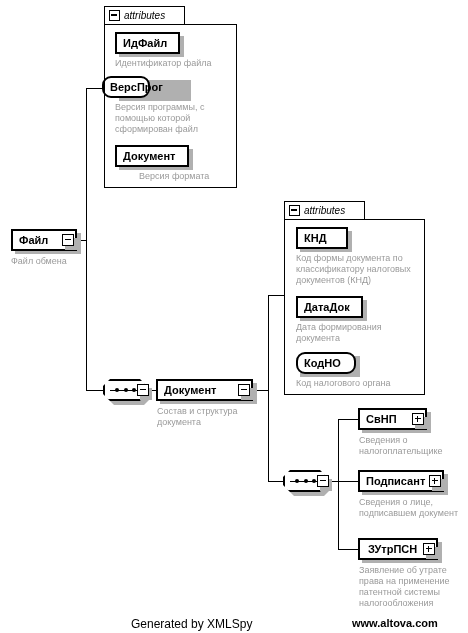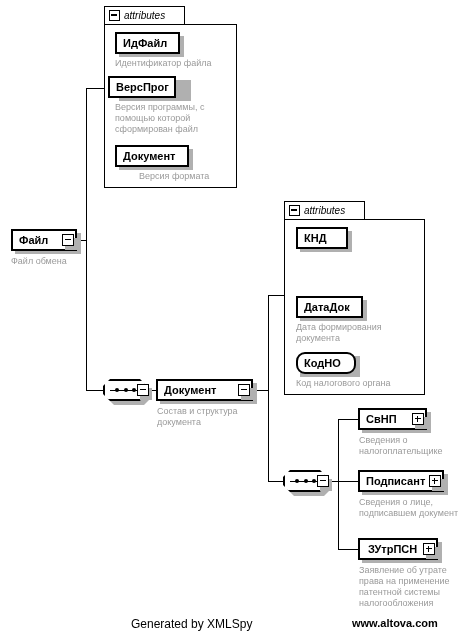--- a/index.html
+++ b/index.html
@@ -262,21 +262,21 @@
     </div>
   </div>
 
   <div class="shadow" style="left:119px; top:36px; width:65px; height:21px;"></div>
   <div class="node" style="left:115px; top:32px; width:65px;text-align:center;">
     <span class="nlabel">ИдФайл</span>
   </div>
   <div class="desc" style="left:115px; top:58px; width:120px;">Идентификатор файла</div>
 
   <div class="shadow" style="left:119px; top:80px; width:72px; height:21px;"></div>
-  <div class="node" style="left:108px; top:76px; width:68px;">
+  <div class="node" style="left:102px; top:76px; width:48px;border-radius:9px;">
     <span class="nlabel">ВерсПрог</span>
   </div>
   <div class="desc" style="left:115px; top:102px; width:112px;">Версия программы, с
 помощью которой
 сформирован файл</div>
 
   <div class="shadow" style="left:119px; top:149px; width:74px; height:21px;"></div>
   <div class="node" style="left:115px; top:145px; width:74px;">
     <span class="nlabel">Документ</span>
   </div>
@@ -317,20 +317,23 @@
     <div class="tab" style="width:81px;">
       <span class="tmin"></span>
       <span class="tlabel">attributes</span>
     </div>
   </div>
 
   <div class="shadow" style="left:300px; top:231px; width:52px; height:21px;"></div>
   <div class="node" style="left:296px; top:227px; width:52px;">
     <span class="nlabel">КНД</span>
   </div>
+  <div class="desc" style="left:296px; top:253px; width:126px;">Код формы документа по
+классификатору налоговых
+документов (КНД)</div>
 
   <div class="shadow" style="left:300px; top:300px; width:67px; height:21px;"></div>
   <div class="node" style="left:296px; top:296px; width:67px;">
     <span class="nlabel">ДатаДок</span>
   </div>
   <div class="desc" style="left:296px; top:322px; width:120px;">Дата формирования
 документа</div>
 
   <div class="shadow" style="left:300px; top:356px; width:60px; height:21px;"></div>
   <div class="node" style="left:296px; top:352px; width:60px;border-radius:9px;">

